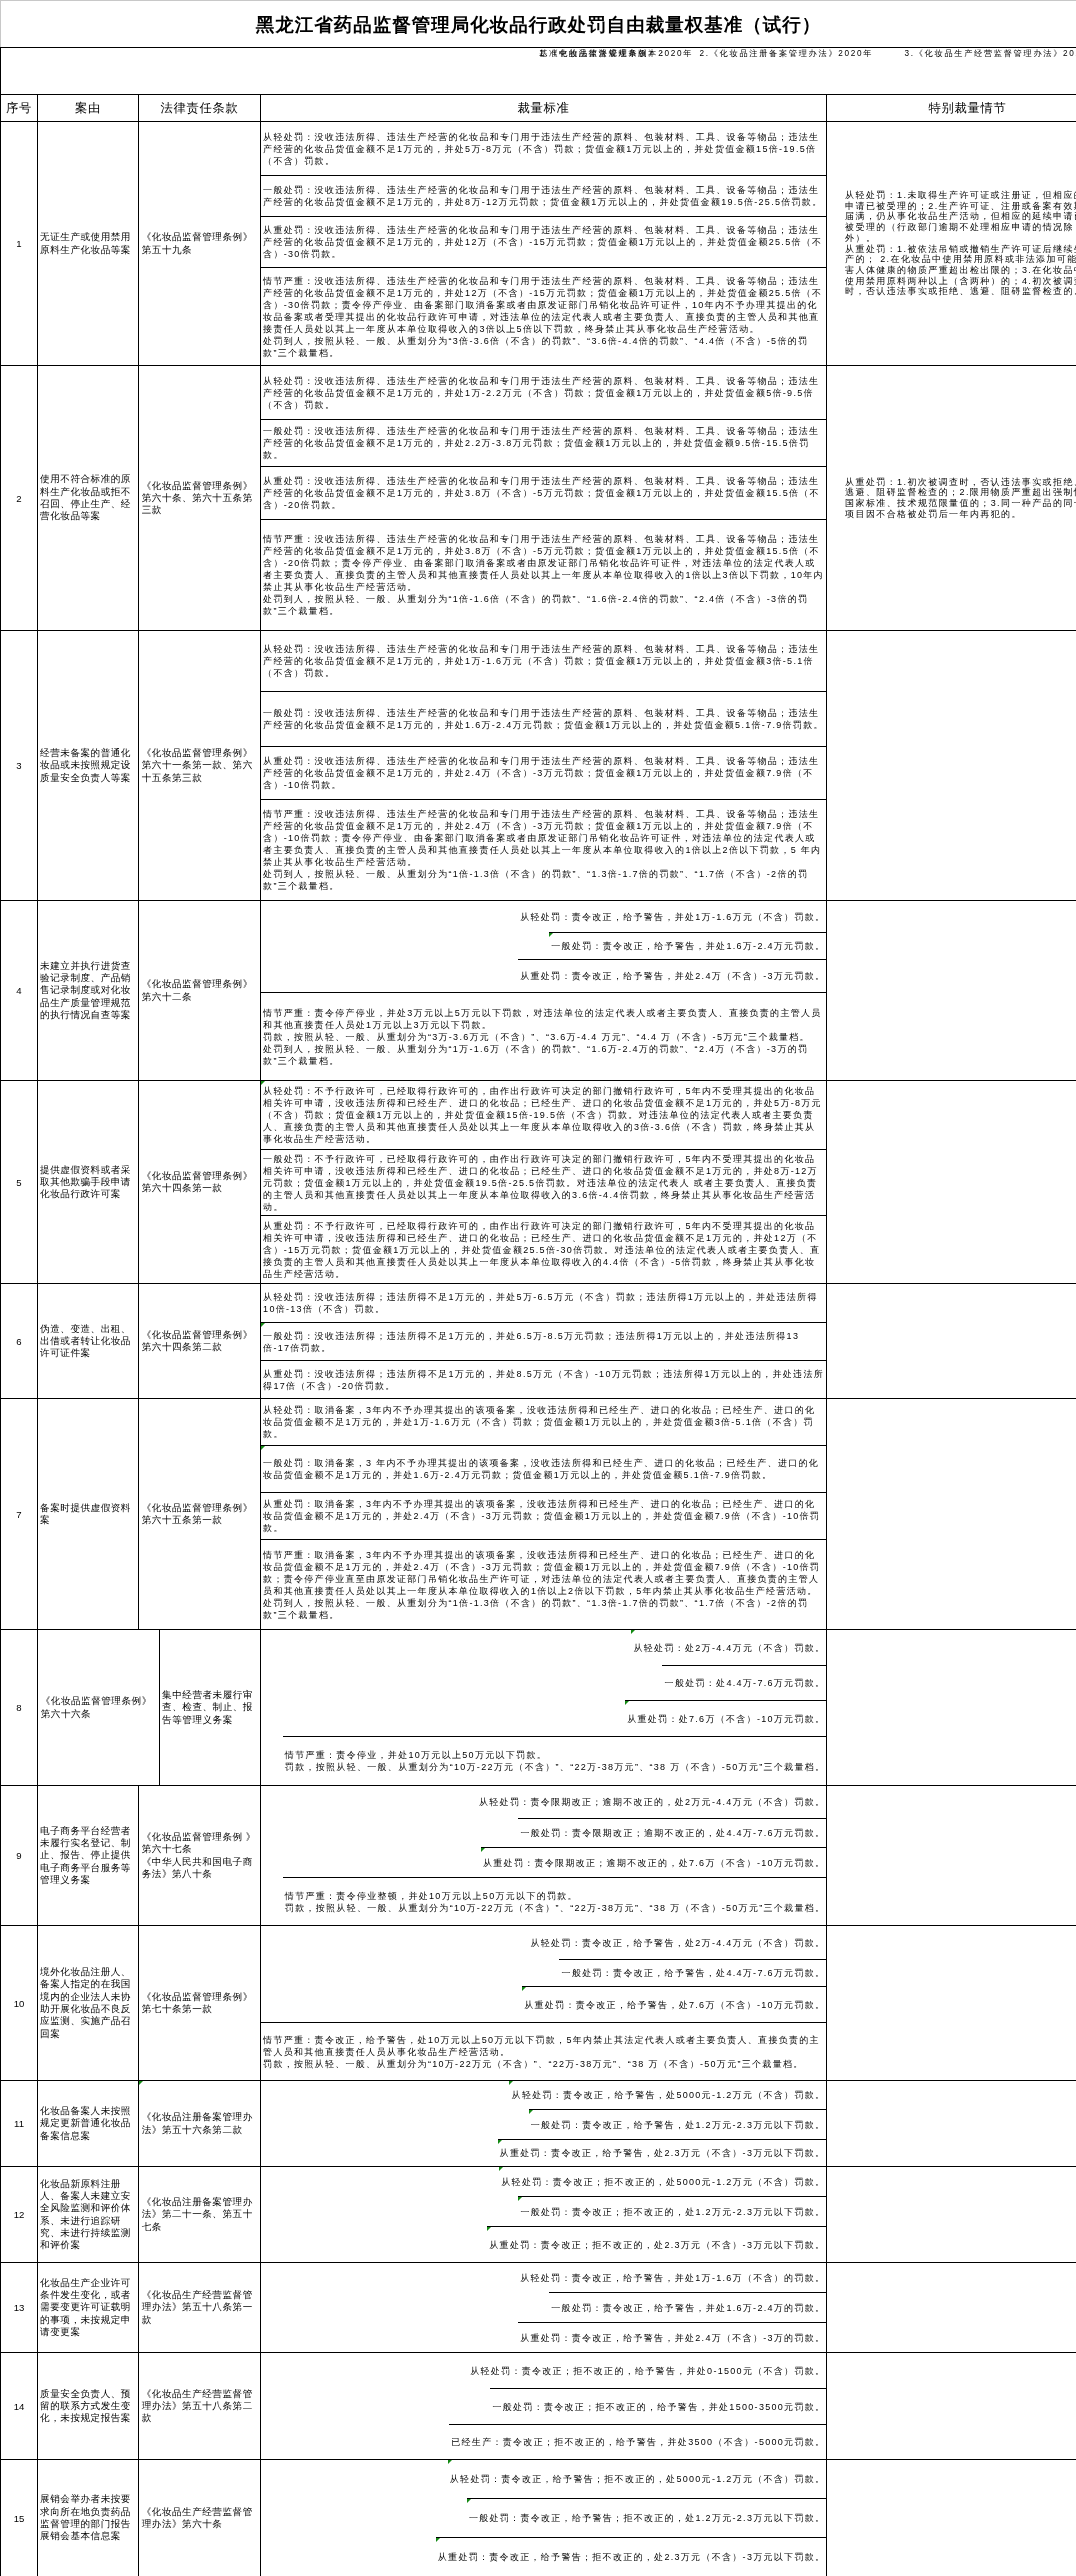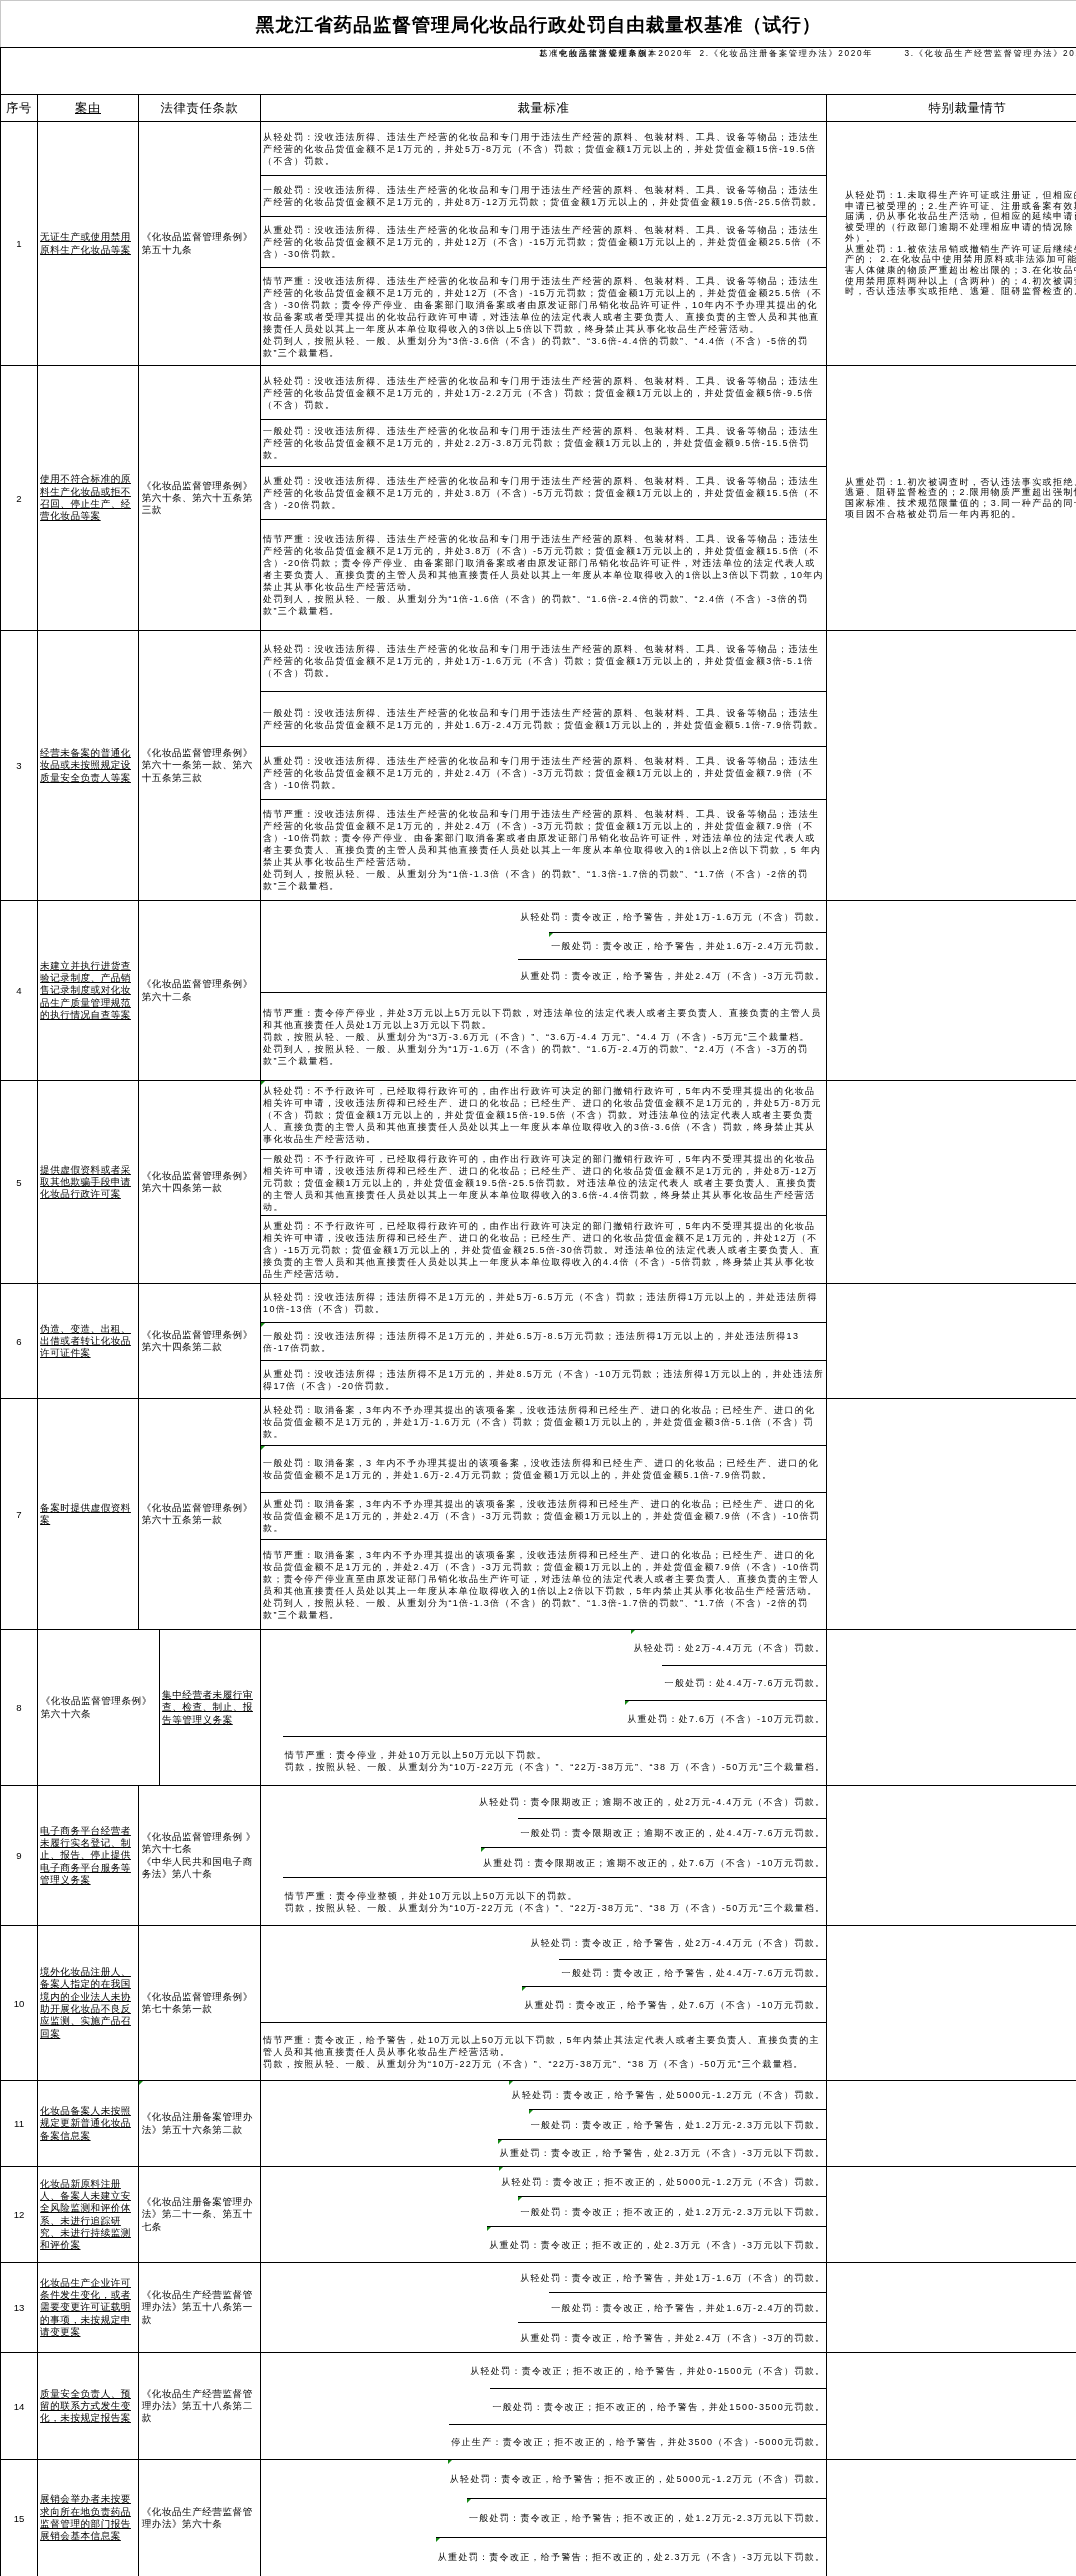--- a/index.html
+++ b/index.html
@@ -26,21 +26,21 @@
       display: flex; box-sizing: border-box;
       border-top: 0.7px solid #000; border-left: 0.7px solid #000;
     }
     .hdr { height: 27px; }
     .row:last-child { border-bottom: 0.7px solid #000; }
     .c {
       box-sizing: border-box; border-right: 0.7px solid #000;
       display: flex; align-items: center; flex: none; position: relative;
     }
     .w-seq { width: 37px; }
-    .w-cause { width: 101px; text-decoration: underline; }
+    .w-cause { width: 101px; }
     .w-law { width: 122px; }
     .w-std { width: 566px; }
     .w-spec { width: 250px; margin-left: 16px; }
     .hdr .c { justify-content: center; font-size: 12.3px; letter-spacing: 0.7px; }
     .seq { justify-content: center; font-size: 9.6px; }
     .cause, .law {
       font-size: 9.6px; letter-spacing: 0.5px; line-height: 12.3px;
       white-space: pre-line;
     }
     .cause { padding: 0 1.4px 0 2.1px; }
@@ -269,21 +269,21 @@
       <div class="c w-spec spec"><span class="t"></span></div>
     </div>
 
     <div class="row" style="height:107px">
       <div class="c w-seq seq">14</div>
       <div class="c w-cause cause"><span class="t">质量安全负责人、预留的联系方式发生变化，未按规定报告案</span></div>
       <div class="c w-law law"><span class="t">《化妆品生产经营监督管理办法》第五十八条第二款</span></div>
       <div class="c w-std std">
         <div class="sub" style="height:35px"><span class="t">从轻处罚：责令改正；拒不改正的，给予警告，并处0-1500元（不含）罚款。</span></div>
         <div class="sub" style="height:36px"><span class="t">一般处罚：责令改正；拒不改正的，给予警告，并处1500-3500元罚款。</span></div>
-        <div class="sub last"><span class="t">停止生产：责令改正；拒不改正的，给予警告，并处3500（不含）-5000元罚款。</span></div>
+        <div class="sub last"><span class="t">已经生产：责令改正；拒不改正的，给予警告，并处3500（不含）-5000元罚款。</span></div>
       </div>
       <div class="c w-spec spec"><span class="t"></span></div>
     </div>
 
     <div class="row" style="height:118px">
       <div class="c w-seq seq">15</div>
       <div class="c w-cause cause"><span class="t">展销会举办者未按要求向所在地负责药品监督管理的部门报告展销会基本信息案</span></div>
       <div class="c w-law law"><span class="t">《化妆品生产经营监督管理办法》第六十条</span></div>
       <div class="c w-std std">
         <div class="sub flag" style="height:38px"><span class="t">从轻处罚：责令改正，给予警告；拒不改正的，处5000元-1.2万元（不含）罚款。</span></div>

